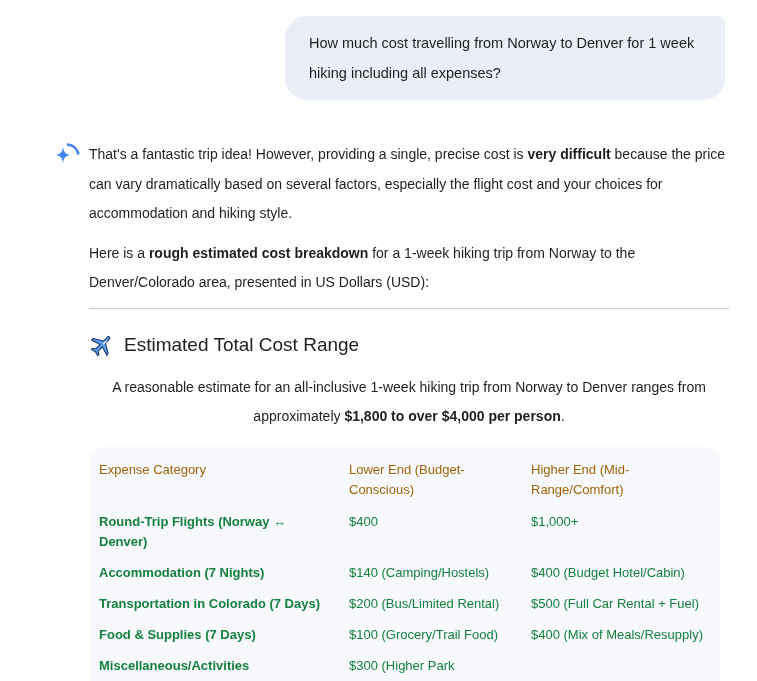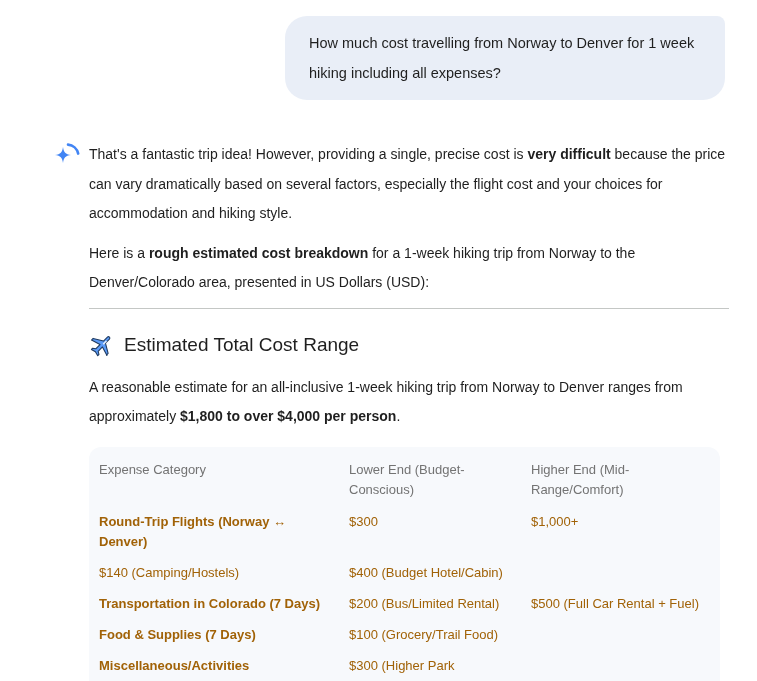--- a/index.html
+++ b/index.html
@@ -21,21 +21,21 @@
     font-size: 14.5px; line-height: 30px; color: #1f1f1f;
   }
 
   
   .assistant-row { display: flex; margin-top: 40px; padding-left: 24px; }
   .gemini-icon { width: 34px; flex: 0 0 34px; padding-top: 2px; }
   .assistant-content { margin-left: 3px; width: 640px; }
 
   .para { font-size: 14px; line-height: 29.5px; margin: 0 0 10px 0; }
   .para .b, .b { font-weight: 700; }
-  .para.intro { margin-bottom: 0; }
+  .para.intro { margin-bottom: 0; text-align: center; }
 
   hr.divider {
     border: none; border-top: 1px solid #c4c7c5;
     margin: 6px 0 23px 0; width: 640px;
   }
 
   .section-title {
     display: flex; align-items: center; gap: 9px;
     font-size: 19px; font-weight: 400; color: #1f1f1f;
     margin: 0 0 15px 0; line-height: 26px;
@@ -45,22 +45,22 @@
   
   .cost-table {
     margin-top: 15px;
     width: 631px;
     background: var(--table-bg, #f7f9fc);
     border-radius: 12px;
     font-size: 13px; line-height: 20px;
     overflow: hidden;
   }
   .trow { display: grid; grid-template-columns: 250px 182px 199px; }
-  .tcell { padding: 5.5px 4px 5.5px 10px; color: #a16207; }
-  .thead .tcell { padding-top: 13px; padding-bottom: 7px; color: #737373; }
+  .tcell { padding: 5.5px 4px 5.5px 10px; color: #15803d; }
+  .thead .tcell { padding-top: 13px; padding-bottom: 7px; color: #a16207; }
   .tcell.cat { font-weight: 700; }
   .trow:first-of-type { }
 </style>
 </head>
 <body style="--bubble-bg: #e9eef7; --table-bg: #f7f9fc;">
 
 <div class="page">
 
   <div class="user-row">
     <div class="user-bubble">
@@ -97,35 +97,37 @@
       <p class="para intro"><span>A reasonable estimate for an all-inclusive 1-week hiking trip from Norway to Denver ranges from approximately </span><span class="b">$1,800 to over $4,000 per person</span><span>.</span></p>
 
       <div class="cost-table">
           <div class="trow thead">
             <div class="tcell th">Expense Category</div>
             <div class="tcell th">Lower End (Budget-Conscious)</div>
             <div class="tcell th">Higher End (Mid-Range/Comfort)</div>
           </div>
           <div class="trow">
             <div class="tcell cat">Round-Trip Flights (Norway ↔ Denver)</div>
-            <div class="tcell val">$300</div>
+            <div class="tcell val">$400</div>
             <div class="tcell val">$1,000+</div>
           </div>
           <div class="trow">
+            <div class="tcell cat">Accommodation (7 Nights)</div>
             <div class="tcell val">$140 (Camping/Hostels)</div>
             <div class="tcell val">$400 (Budget Hotel/Cabin)</div>
           </div>
           <div class="trow">
             <div class="tcell cat">Transportation in Colorado (7 Days)</div>
             <div class="tcell val">$200 (Bus/Limited Rental)</div>
             <div class="tcell val">$500 (Full Car Rental + Fuel)</div>
           </div>
           <div class="trow">
             <div class="tcell cat">Food &amp; Supplies (7 Days)</div>
             <div class="tcell val">$100 (Grocery/Trail Food)</div>
+            <div class="tcell val">$400 (Mix of Meals/Resupply)</div>
           </div>
           <div class="trow">
             <div class="tcell cat">Miscellaneous/Activities</div>
             <div class="tcell val">$300 (Higher Park fees/Misc.)</div>
           </div>
         </div>
 
     </div>
   </div>
 

